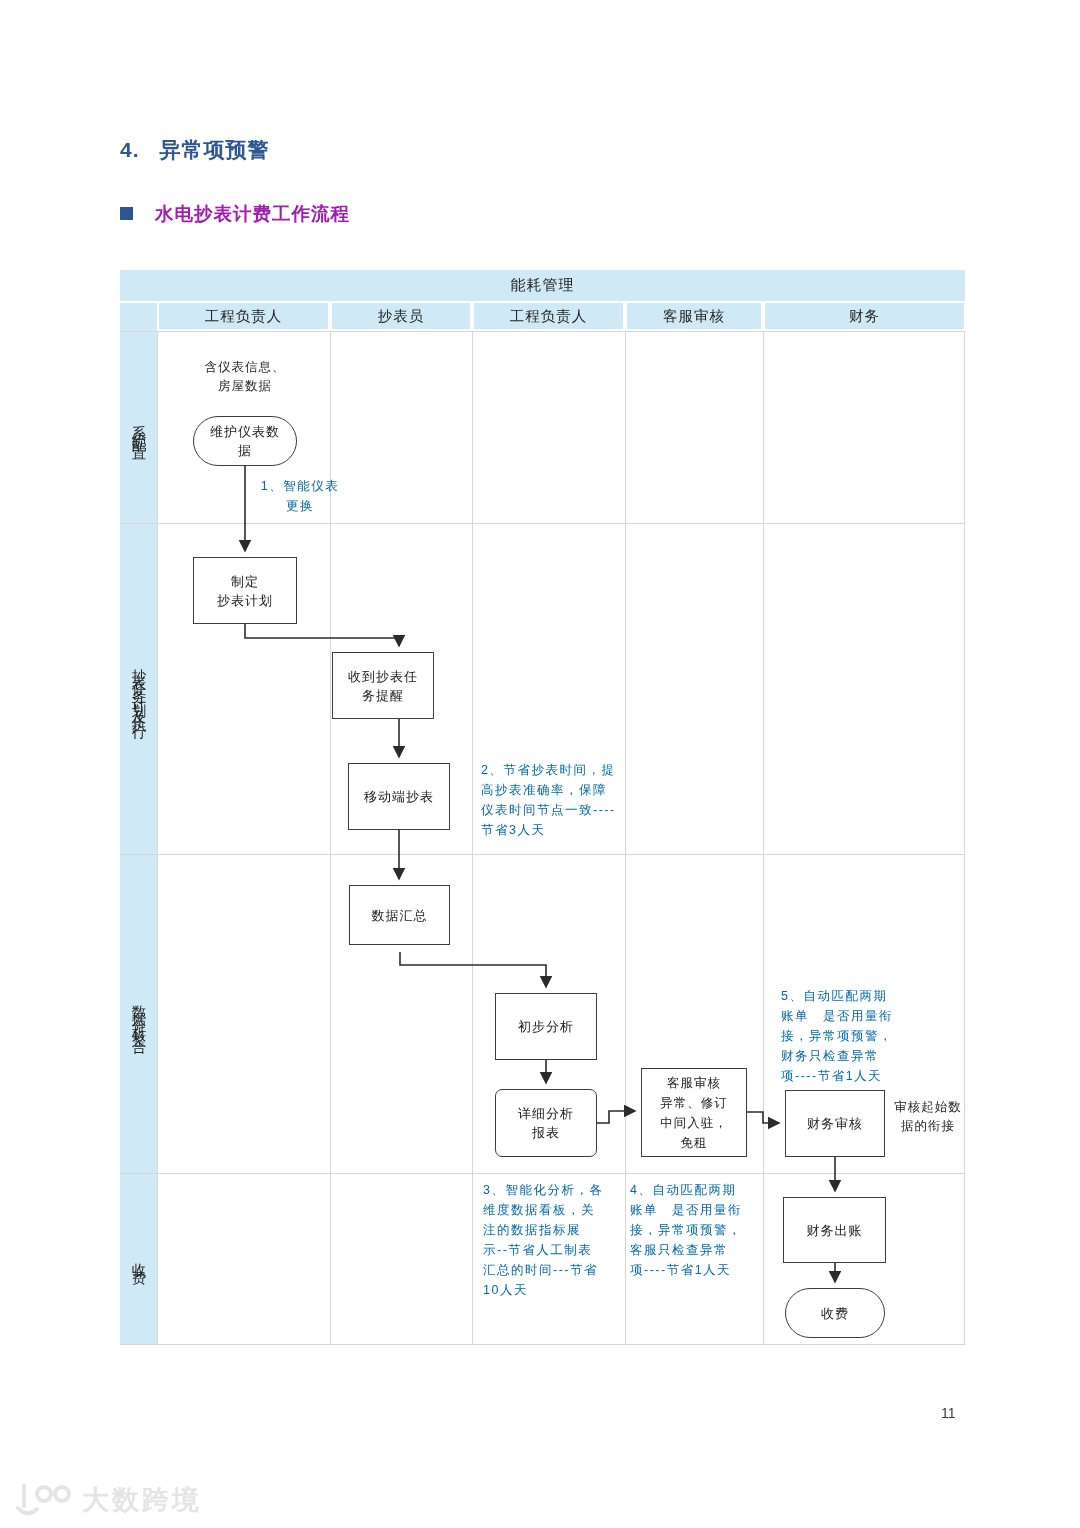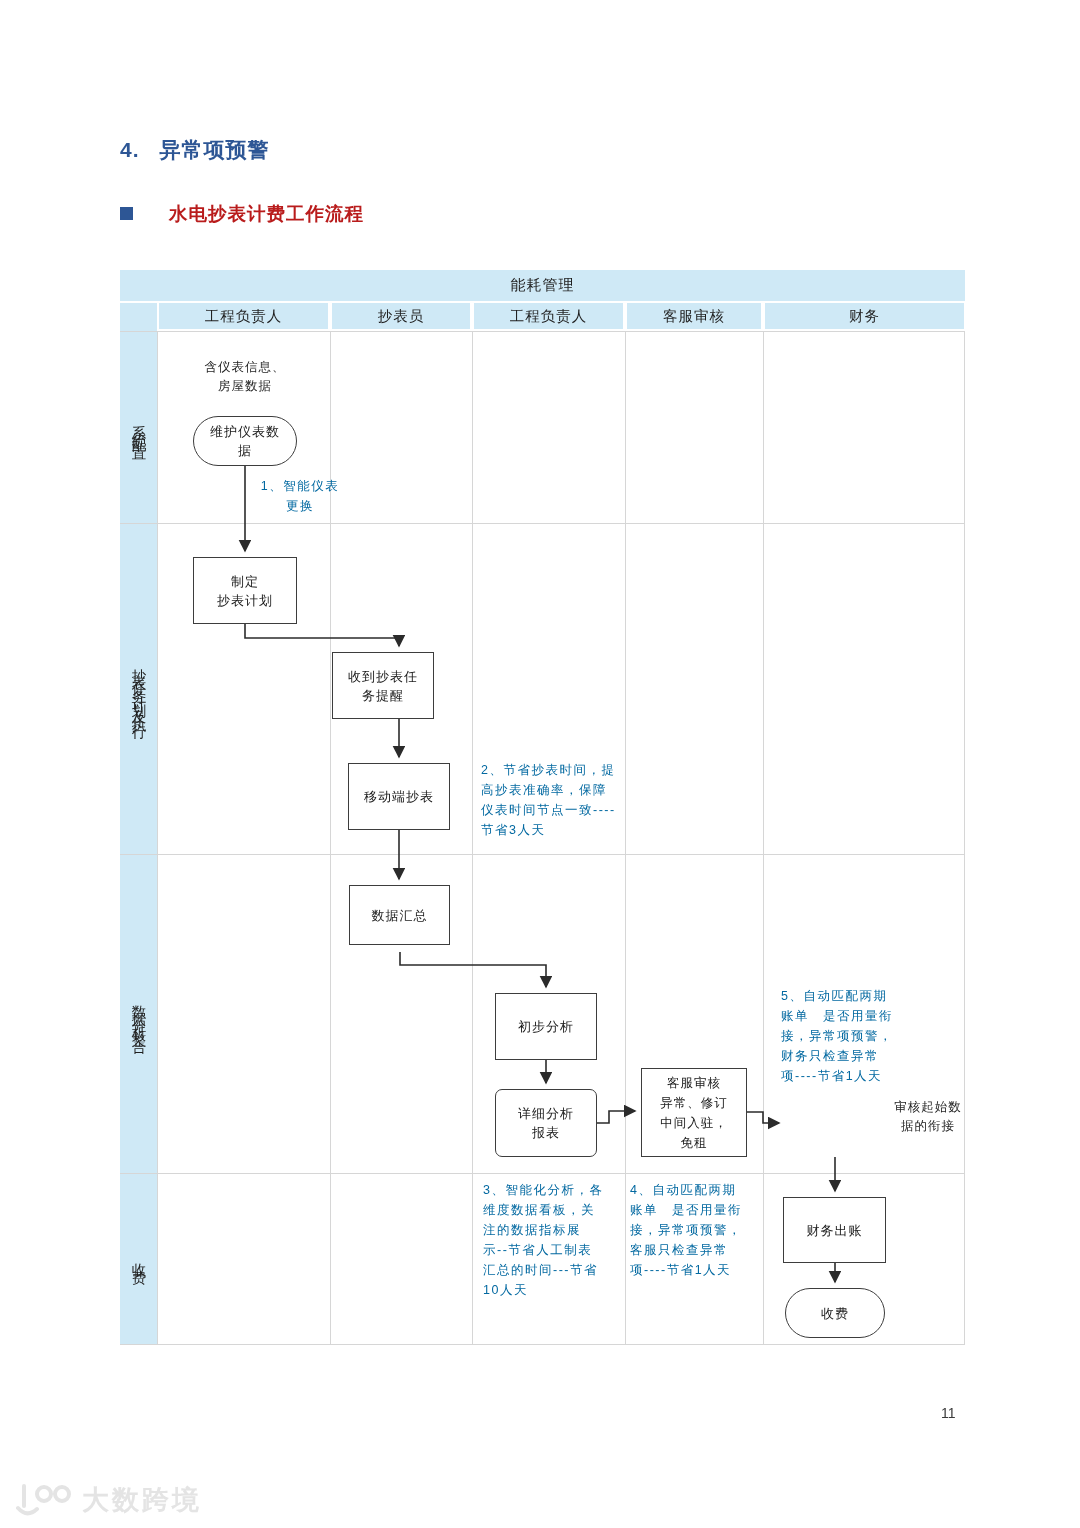--- a/index.html
+++ b/index.html
@@ -13,22 +13,22 @@
     overflow: hidden;
   }
   
   .heading-row {
     position: absolute; left: 120px; top: 136px;
     display: flex; gap: 20px; align-items: baseline;
     color: #2d5695; font-weight: bold; font-size: 21px; letter-spacing: 1px;
   }
   .subheading-row {
     position: absolute; left: 120px; top: 201px;
-    display: flex; gap: 36px; align-items: center;
-    color: #b91c1c; font-weight: bold; font-size: 18.5px; letter-spacing: 1px;
+    display: flex; gap: 22px; align-items: center;
+    color: #a21caf; font-weight: bold; font-size: 18.5px; letter-spacing: 1px;
   }
   .bullet-square { width: 13px; height: 13px; background: #2d5695; display:inline-block; }
 
   
   .diagram { position: absolute; left: 120px; top: 270px; width: 845px; height: 1075px; }
   .band {
     position: absolute; left: 0; top: 0; width: 845px; height: 31px;
     background: #cfe9f6; display: flex; align-items: center; justify-content: center;
     font-size: 15px; color: #1f1f1f; font-weight: 500; letter-spacing: 1px;
   }
@@ -148,20 +148,21 @@
 务提醒</div>
     <div class="node" style="left:228px;top:493px;width:102px;height:67px;">移动端抄表</div>
     <div class="node" style="left:229px;top:615px;width:101px;height:60px;">数据汇总</div>
     <div class="node" style="left:375px;top:723px;width:102px;height:67px;">初步分析</div>
     <div class="node" style="left:375px;top:819px;width:102px;height:68px;border-radius:7px;">详细分析
 报表</div>
     <div class="node" style="left:521px;top:798px;width:106px;height:89px;font-size:12.5px;line-height:20px;">客服审核
 异常、修订
 中间入驻，
 免租</div>
+    <div class="node" style="left:665px;top:820px;width:100px;height:67px;">财务审核</div>
     <div class="flow-note" style="left:768px;top:828px;width:80px;">审核起始数
 据的衔接</div>
     <div class="node" style="left:663px;top:927px;width:103px;height:66px;">财务出账</div>
     <div class="node stadium" style="left:665px;top:1018px;width:100px;height:50px;">收费</div>
 
     <div class="annotation center" style="left:128px;top:206px;width:104px;">1、智能仪表
 更换</div>
     <div class="annotation" style="left:361px;top:490px;width:146px;">2、节省抄表时间，提
 高抄表准确率，保障
 仪表时间节点一致----

